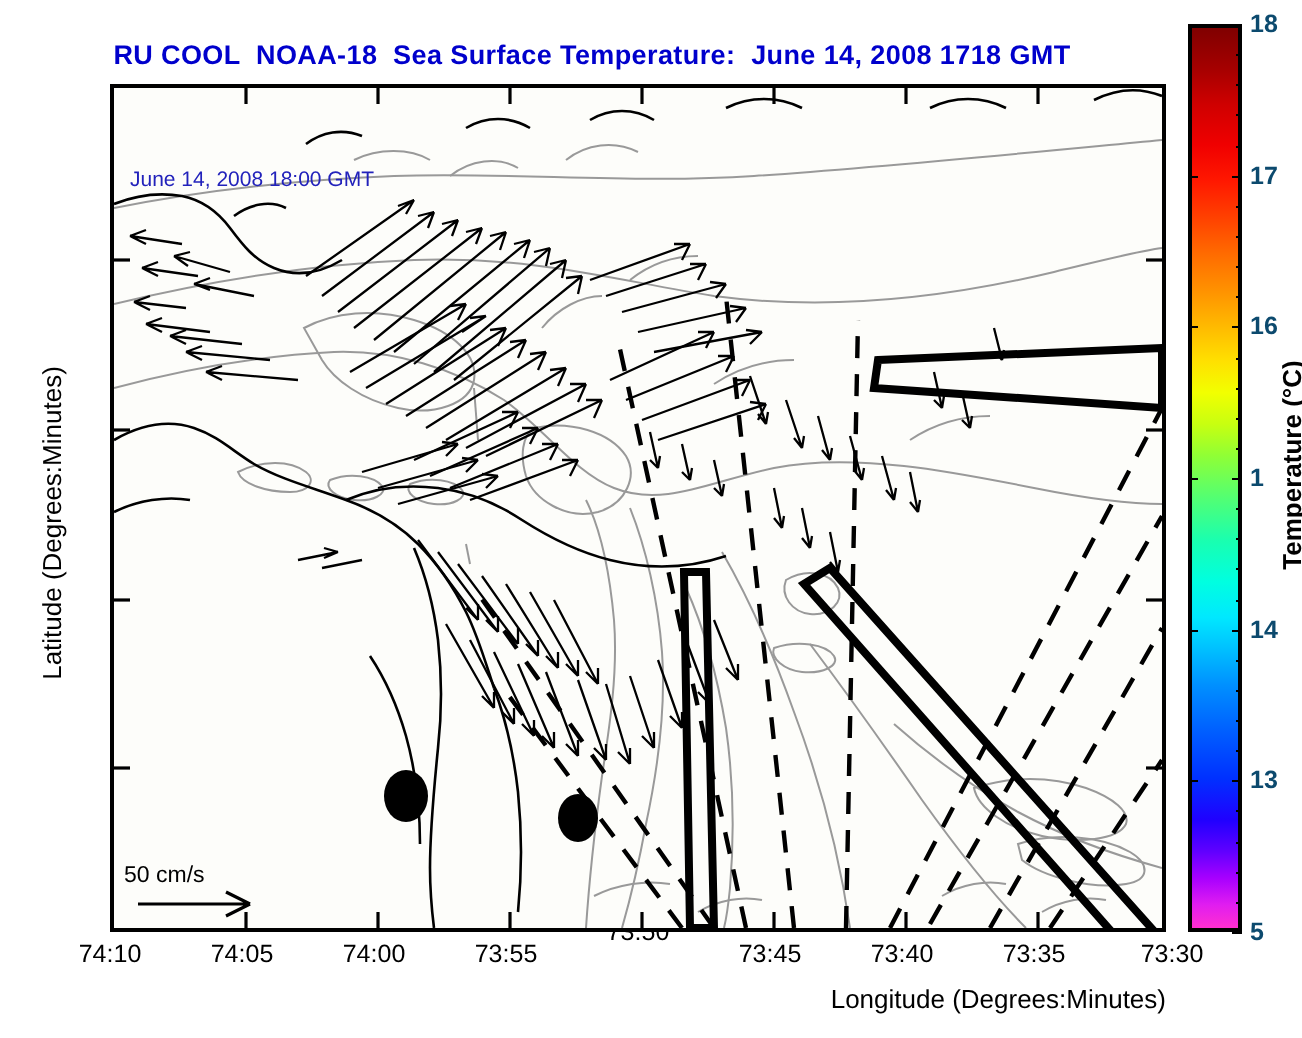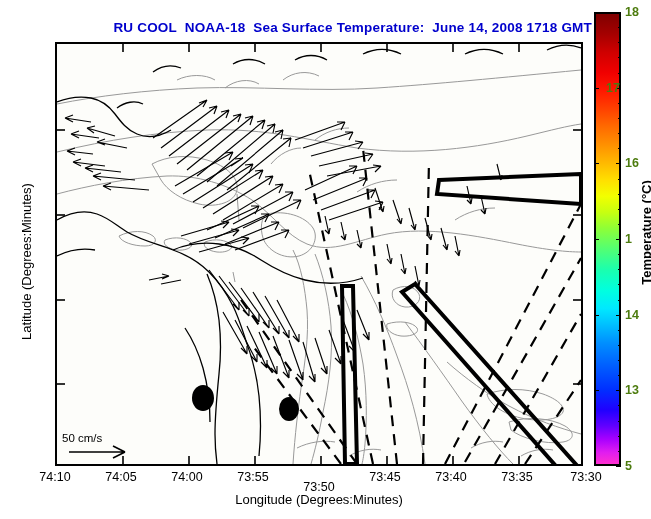--- a/index.html
+++ b/index.html
@@ -1,41 +1,41 @@
 <!DOCTYPE html>
 <html><head>
 <meta charset="utf-8">
 <style>
   html,body{margin:0;padding:0;background:#ffffff;}
   body{width:651px;height:519px;position:relative;overflow:hidden;
        font-family:"Liberation Sans",sans-serif;}
   #root{position:absolute;left:0;top:0;width:651px;height:519px;background:#ffffff;}
 
   
-  .title{position:absolute;left:0;top:20px;width:592px;text-align:right;
+  .title{position:absolute;left:0;top:20px;width:592px;text-align:center;
          font-size:13.5px;font-weight:bold;color:#0000cc;letter-spacing:0.2px;
          white-space:pre;}
 
   
   .plot{position:absolute;left:55px;top:42px;width:528px;height:424px;
         background:#fdfdfa;border:2px solid #000;box-sizing:border-box;overflow:hidden;}
   .plot svg{position:absolute;left:0;top:0;}
 
   
   .subtitle{position:absolute;left:8px;top:9px;font-size:10.5px;color:#2222bb;
             line-height:15px;white-space:pre;}
 
   
   .xlab{position:absolute;font-size:12.5px;color:#000;transform:translateX(-50%);white-space:nowrap;}
   .ylab{position:absolute;font-size:12.5px;color:#000;transform:translateY(-50%);
         right:0;white-space:nowrap;}
   .ylabwrap{position:absolute;left:0;top:0;width:52px;height:519px;}
 
   
-  .xtitle{position:absolute;left:55px;top:492px;width:528px;text-align:center;
+  .xtitle{position:absolute;left:55px;top:492px;width:528px;text-align:right;
           font-size:13px;color:#000;white-space:nowrap;}
   .ytitle{position:absolute;left:-104px;top:254px;width:260px;text-align:center;
           font-size:13px;color:#000;transform:rotate(-90deg);white-space:nowrap;}
 
   
   .keytext{position:absolute;left:62px;top:432px;font-size:11.5px;color:#000;white-space:nowrap;}
 
   
   .cbar{position:absolute;left:594px;top:12px;width:27px;height:454px;
         border:2px solid #000;box-sizing:border-box;
@@ -59,42 +59,42 @@
           #ffe000 63%,
           #ffb800 67%,
           #ff9000 71%,
           #ff6a00 75%,
           #ff4000 79%,
           #ff1800 83%,
           #f00000 87%,
           #cf0000 91.5%,
           #a50000 95.5%,
           #800000 100%);}
-  .cbticklbl{position:absolute;font-size:12.5px;font-weight:bold;color:#4d7c0f;
+  .cbticklbl{position:absolute;font-size:12.5px;font-weight:bold;color:#0c4a6e;
              transform:translateY(-50%);white-space:nowrap;}
   .cbtitle{position:absolute;left:556px;top:225px;width:180px;text-align:center;
            font-size:13px;font-weight:bold;color:#000;transform:rotate(-90deg);white-space:nowrap;}
   .cbtickwrap{position:absolute;left:594px;top:12px;width:27px;height:454px;pointer-events:none;}
   .cbtick{position:absolute;right:0;height:0;border-top:1.4px solid #000;width:5px;}
   .cbtickL{position:absolute;left:0;height:0;border-top:1.4px solid #000;width:5px;}
 </style>
 </head>
 <body>
 
 <div id="root">
 
   <div class="title">RU COOL  NOAA-18  Sea Surface Temperature:  June 14, 2008 1718 GMT</div>
 
 
   <div>
     <div class="xlab" style="left:55px;top:470px">74:10</div>
     <div class="xlab" style="left:121px;top:470px">74:05</div>
     <div class="xlab" style="left:187px;top:470px">74:00</div>
     <div class="xlab" style="left:253px;top:470px">73:55</div>
-    <div class="xlab" style="left:319px;top:480px">73:50</div>
+    <div class="xlab" style="left:319px;top:459px">73:50</div>
     <div class="xlab" style="left:385px;top:470px">73:45</div>
     <div class="xlab" style="left:451px;top:470px">73:40</div>
     <div class="xlab" style="left:517px;top:470px">73:35</div>
     <div class="xlab" style="left:586px;top:470px">73:30</div>
   </div>
 
   <div class="xtitle">Longitude (Degrees:Minutes)</div>
   <div class="ytitle">Latitude (Degrees:Minutes)</div>
 
   <div class="plot">
@@ -302,20 +302,21 @@
         <ellipse cx="232" cy="365" rx="10" ry="12"></ellipse>
       </g>
 
       <g stroke="#000000" stroke-width="1.6" fill="none">
         <path d="M12,408 L68,408 M68,408 L56,402 M68,408 L56,414"></path>
       </g>
 
     </svg>
 
     <div class="subtitle">
+      <div>June 14, 2008 18:00 GMT</div>
     </div>
   </div>
 
   <div class="keytext">50 cm/s</div>
 
   <div class="cbar"></div>
   <div class="cbtickwrap">
     <div class="cbtick" style="top:0px"></div>
     <div class="cbtick" style="top:75.6px"></div>
     <div class="cbtick" style="top:151.3px"></div>
@@ -349,21 +350,21 @@
     <div class="cbtick" style="top:348px;width:3px"></div>
     <div class="cbtick" style="top:363.2px;width:3px"></div>
     <div class="cbtick" style="top:393.4px;width:3px"></div>
     <div class="cbtick" style="top:408.6px;width:3px"></div>
     <div class="cbtick" style="top:423.7px;width:3px"></div>
     <div class="cbtick" style="top:438.8px;width:3px"></div>
   </div>
 
   <div>
     <div class="cbticklbl" style="left:625px;top:12px">18</div>
-    <div class="cbticklbl" style="left:606px;top:87.6px">17</div>
+    <div class="cbticklbl" style="left:625px;top:87.6px">17</div>
     <div class="cbticklbl" style="left:625px;top:163.3px">16</div>
     <div class="cbticklbl" style="left:625px;top:239px">1</div>
     <div class="cbticklbl" style="left:625px;top:314.6px">14</div>
     <div class="cbticklbl" style="left:625px;top:390.3px">13</div>
     <div class="cbticklbl" style="left:625px;top:466px">5</div>
   </div>
 
   <div class="cbtitle">Temperature (°C)</div>
 
 </div>

